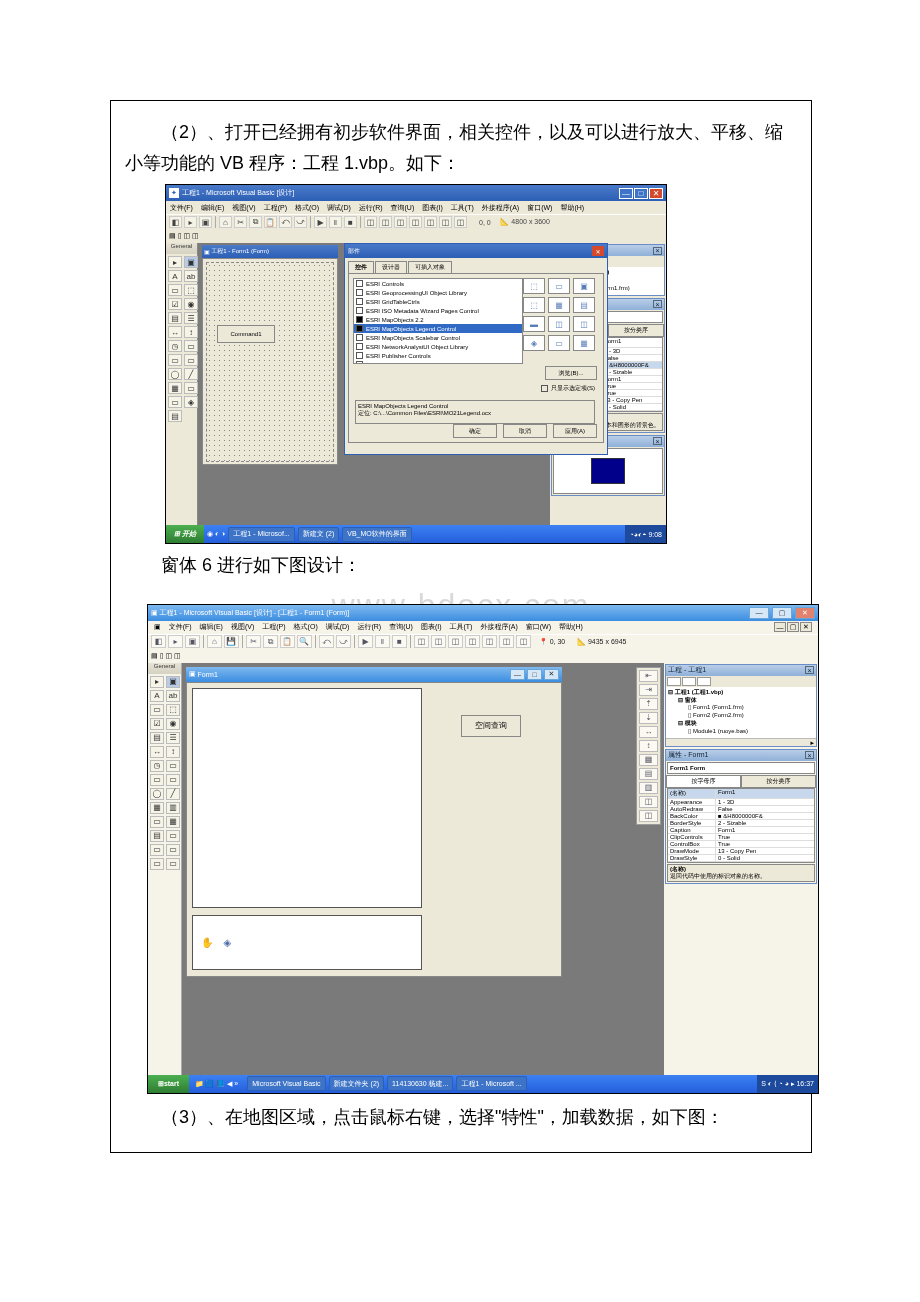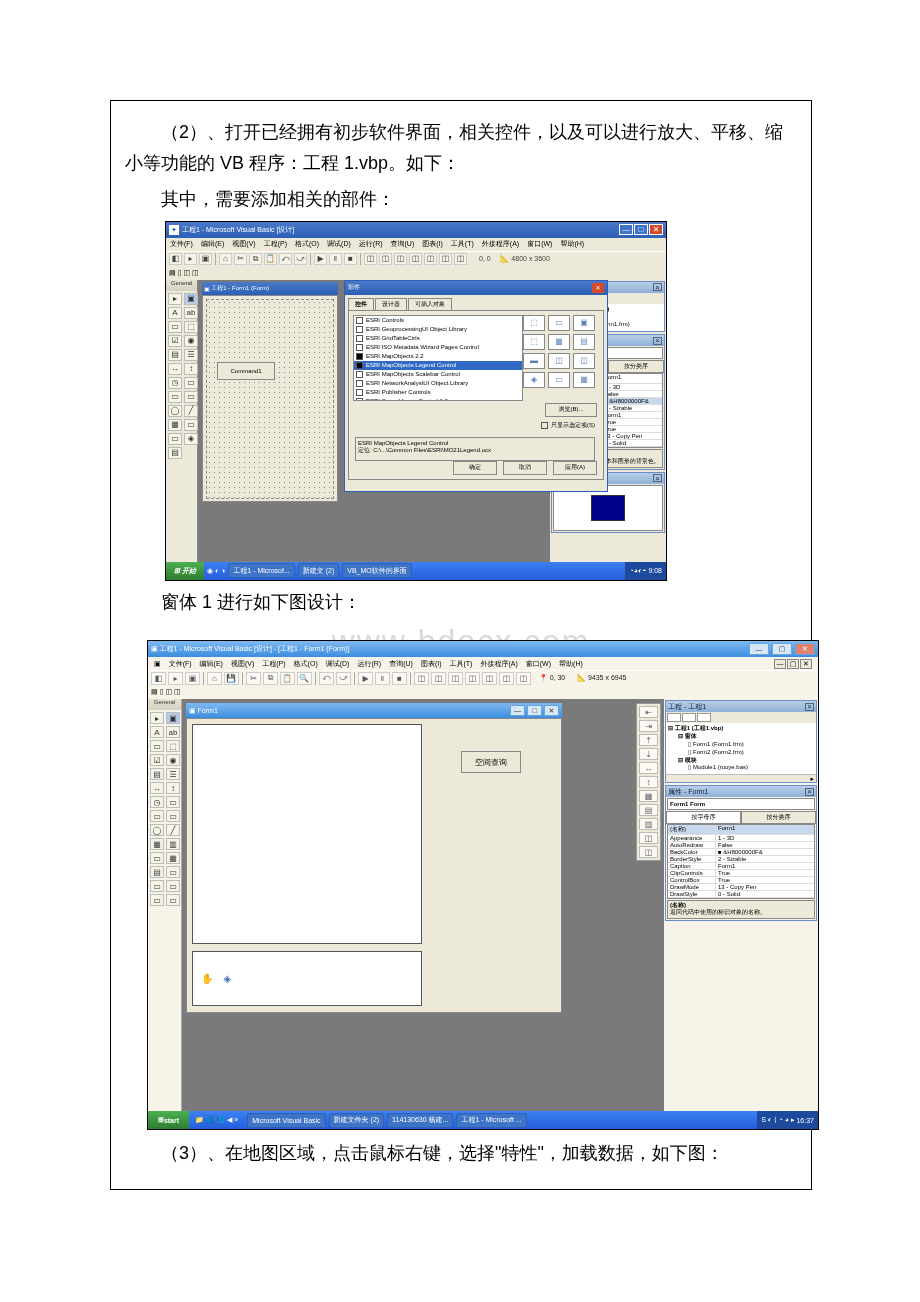--- a/index.html
+++ b/index.html
@@ -113,21 +113,20 @@
   .start2{height:18px;padding:0 10px;background:linear-gradient(#4caf50,#2e7d32);display:flex;align-items:center;font-weight:bold;}
   .tray2{margin-left:auto;padding:0 4px;background:#1e4a9e;height:18px;display:flex;align-items:center;gap:2px;}
 </style>
 </head>
 <body>
 
 <div class="page">
 <div class="doc-frame">
 
 <p class="para indent">（2）、打开已经拥有初步软件界面，相关控件，以及可以进行放大、平移、缩小等功能的 VB 程序：工程 1.vbp。如下：</p>
-<p class="para indent">其中，需要添加相关的部件：</p>
 
 <div class="shot1">
   <div class="s1-title">
     <span class="icon">✦</span>
     <span>工程1 - Microsoft Visual Basic [设计]</span>
     <div class="s1-winbtns">
       <span>—</span>
       <span>□</span>
       <span class="close">✕</span>
     </div>
@@ -402,21 +401,21 @@
     <div class="tbtn">
             <span>新建文 (2)</span>
           </div>
     <div class="tbtn">
             <span>VB_MO软件的界面</span>
           </div>
     <div class="tray">◔◕◐◓ <span>9:08</span></div>
   </div>
 </div>
 
-<p class="para indent">窗体 1 进行如下图设计：</p>
+<p class="para indent">窗体 6 进行如下图设计：</p>
 <div class="watermark-wrap"><span class="watermark">www bdocx com</span></div>
 
 <div class="shot2">
   <div class="s2-title">
     <span>▣</span>&nbsp;
     <span>工程1 - Microsoft Visual Basic [设计] - [工程1 - Form1 (Form)]</span>
     <div class="s2-winbtns">
       <span>—</span>
       <span>▢</span>
       <span class="close">✕</span>

